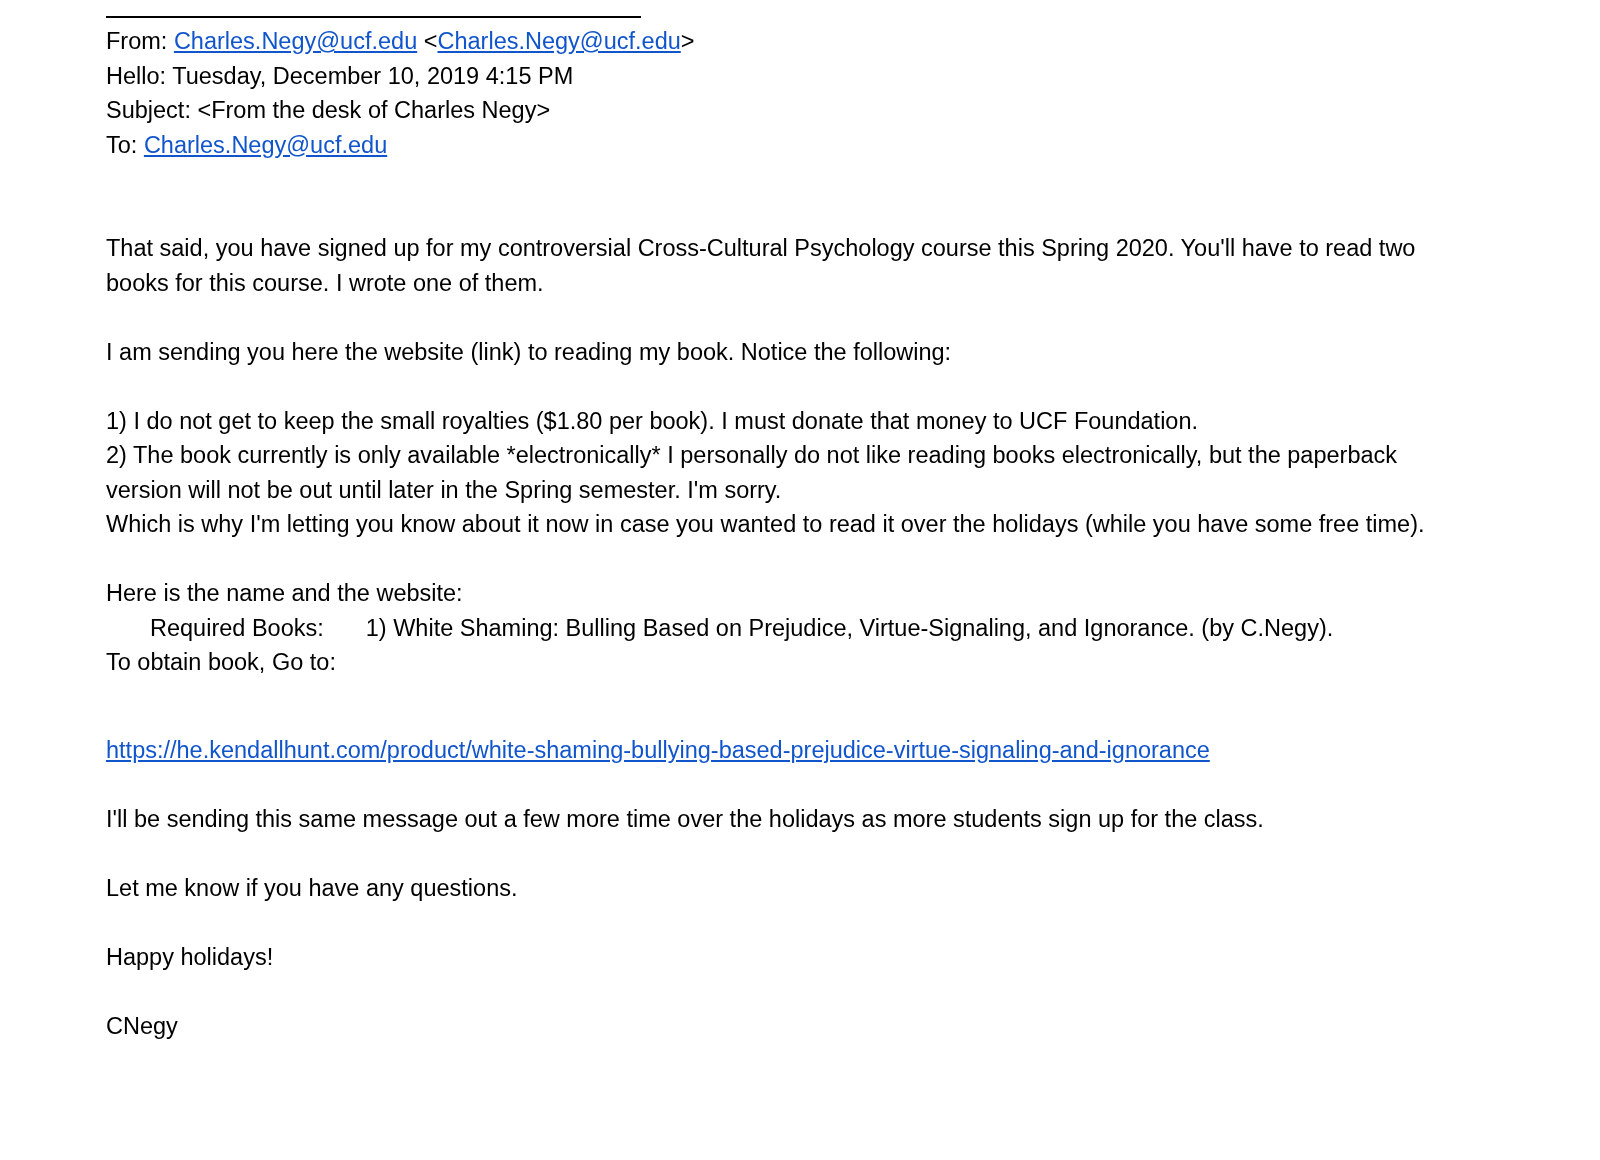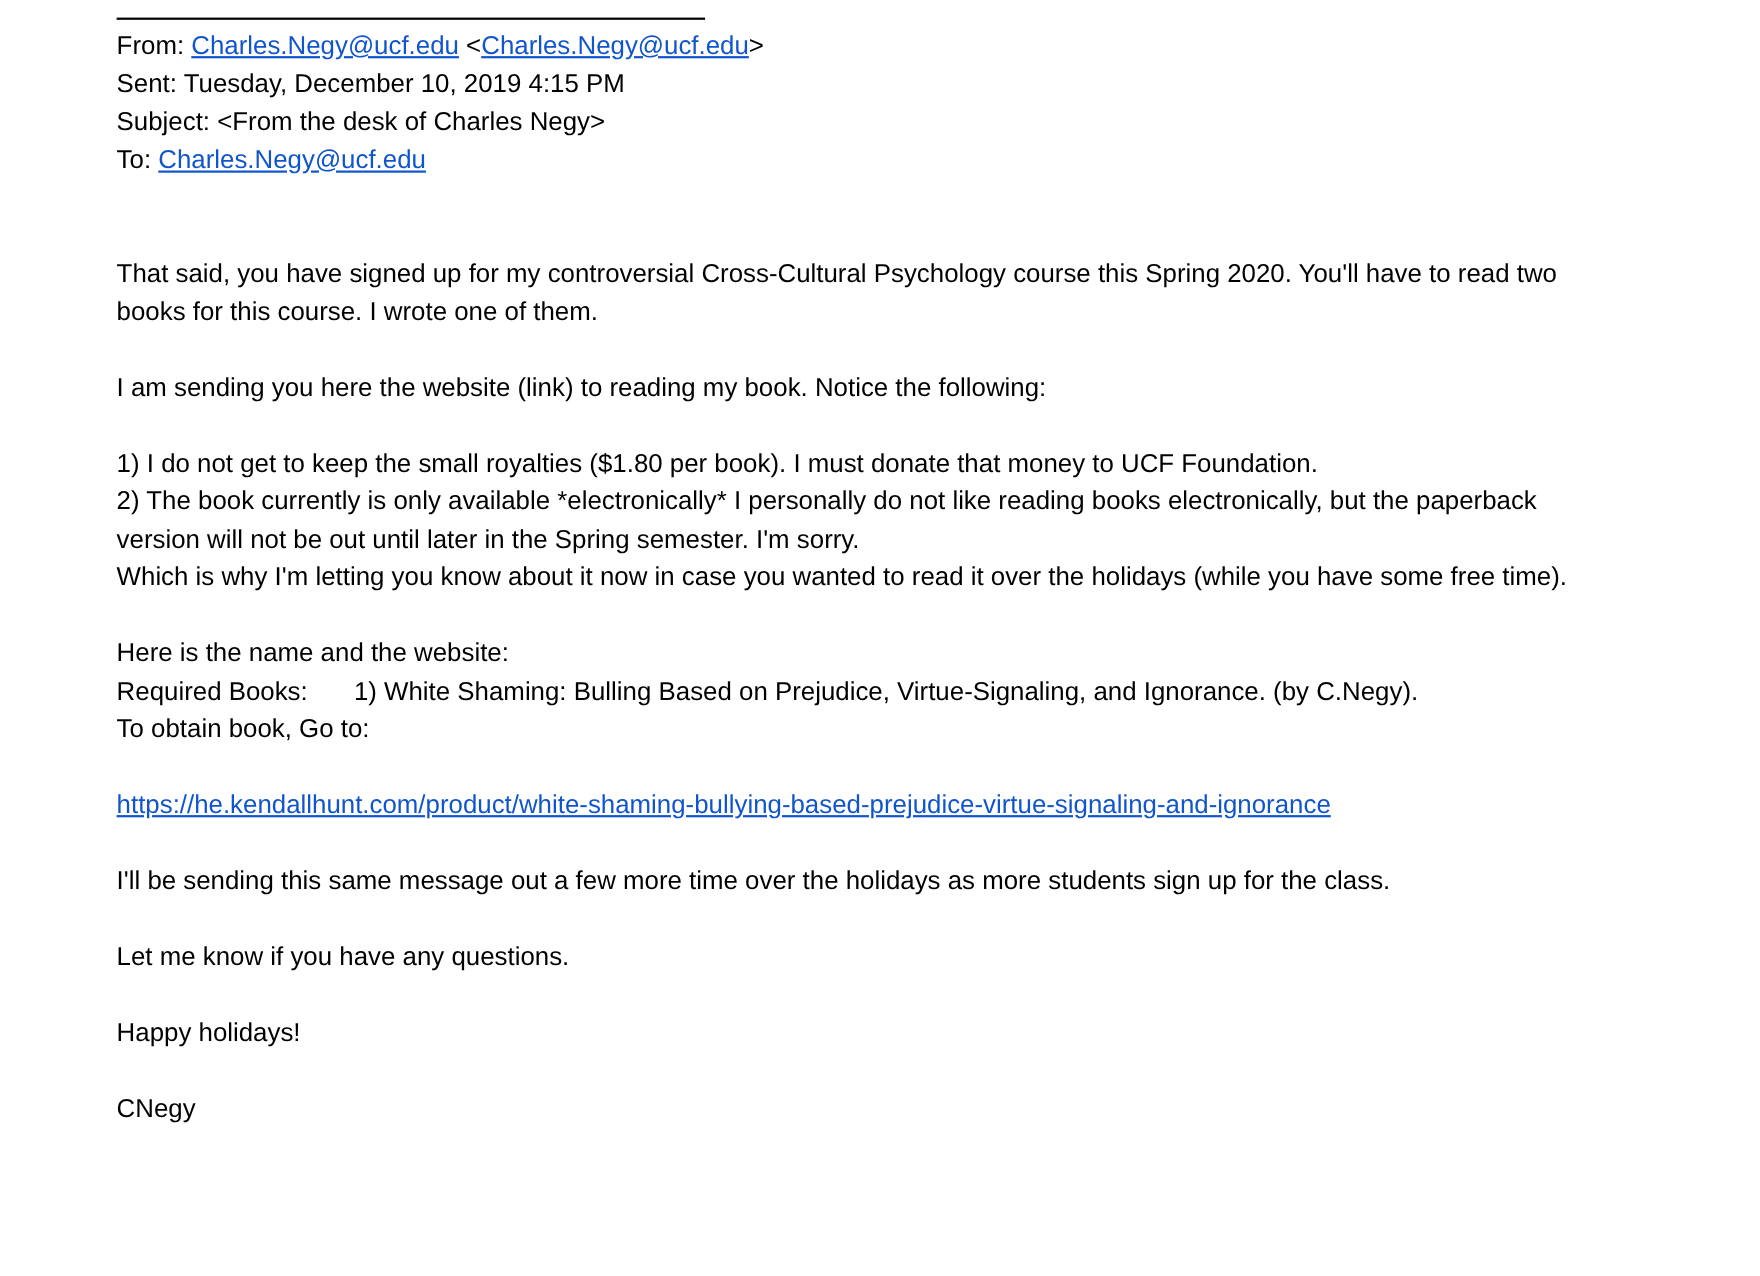--- a/index.html
+++ b/index.html
@@ -41,38 +41,39 @@
   .para {
     margin: 0;
     max-width: 1430px;
   }
   .spacer {
     height: 34.5px;
   }
   .url-line {
     font-size: 23.5px;
     line-height: 34.5px;
+    margin-top: 19px;
   }
-  .nowrap { white-space: nowrap; }
+  .nowrap { white-space: nowrap; margin-left: 44px; }
   .tabgap { display: inline-block; width: 42px; }
 </style>
 </head>
 <body>
 
 <div class="page">
 
   <div class="divider-rule"></div>
 
   <div class="hdr-line">
     <span>From:</span>
     <a class="maillink" href="#">Charles.Negy@ucf.edu</a><span> &lt;</span><a class="maillink" href="#">Charles.Negy@ucf.edu</a><span>&gt;</span>
   </div>
 
   <div class="hdr-line">
-    <span>Sent:</span>
+    <span>Hello:</span>
     <span>Tuesday, December 10, 2019 4:15 PM</span>
   </div>
 
   <div class="hdr-line">
     <span>Subject:</span>
     <span>&lt;From the desk of Charles Negy&gt;</span>
   </div>
 
   <div class="hdr-line">
     <span>To:</span>

